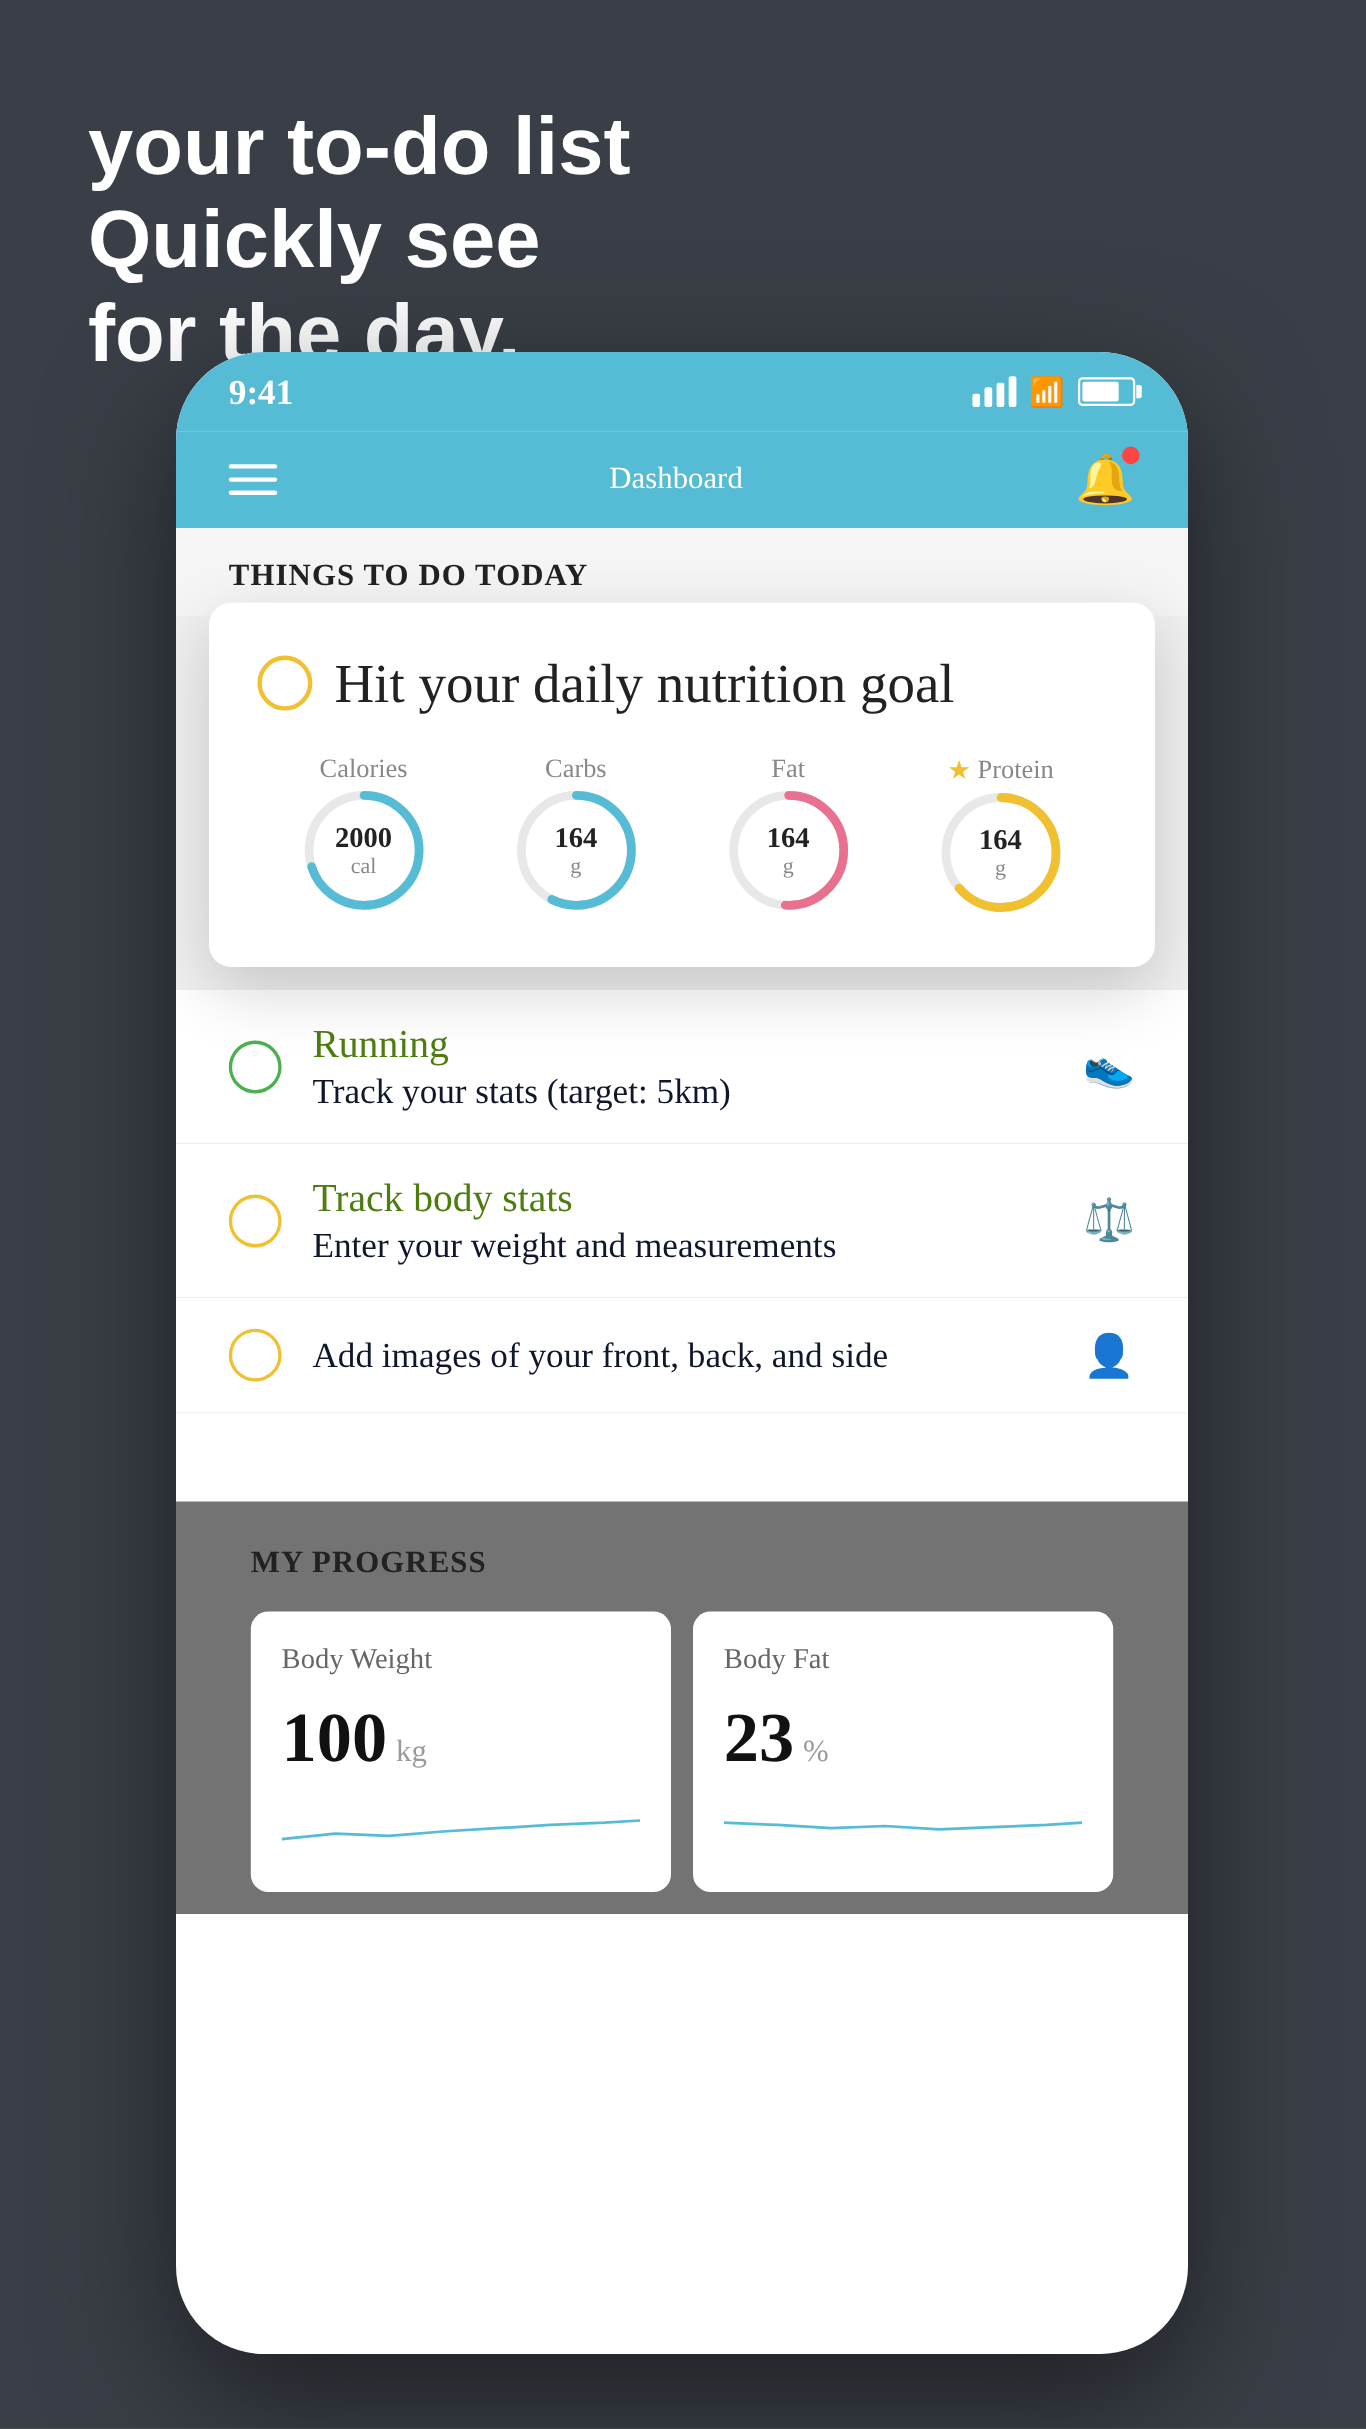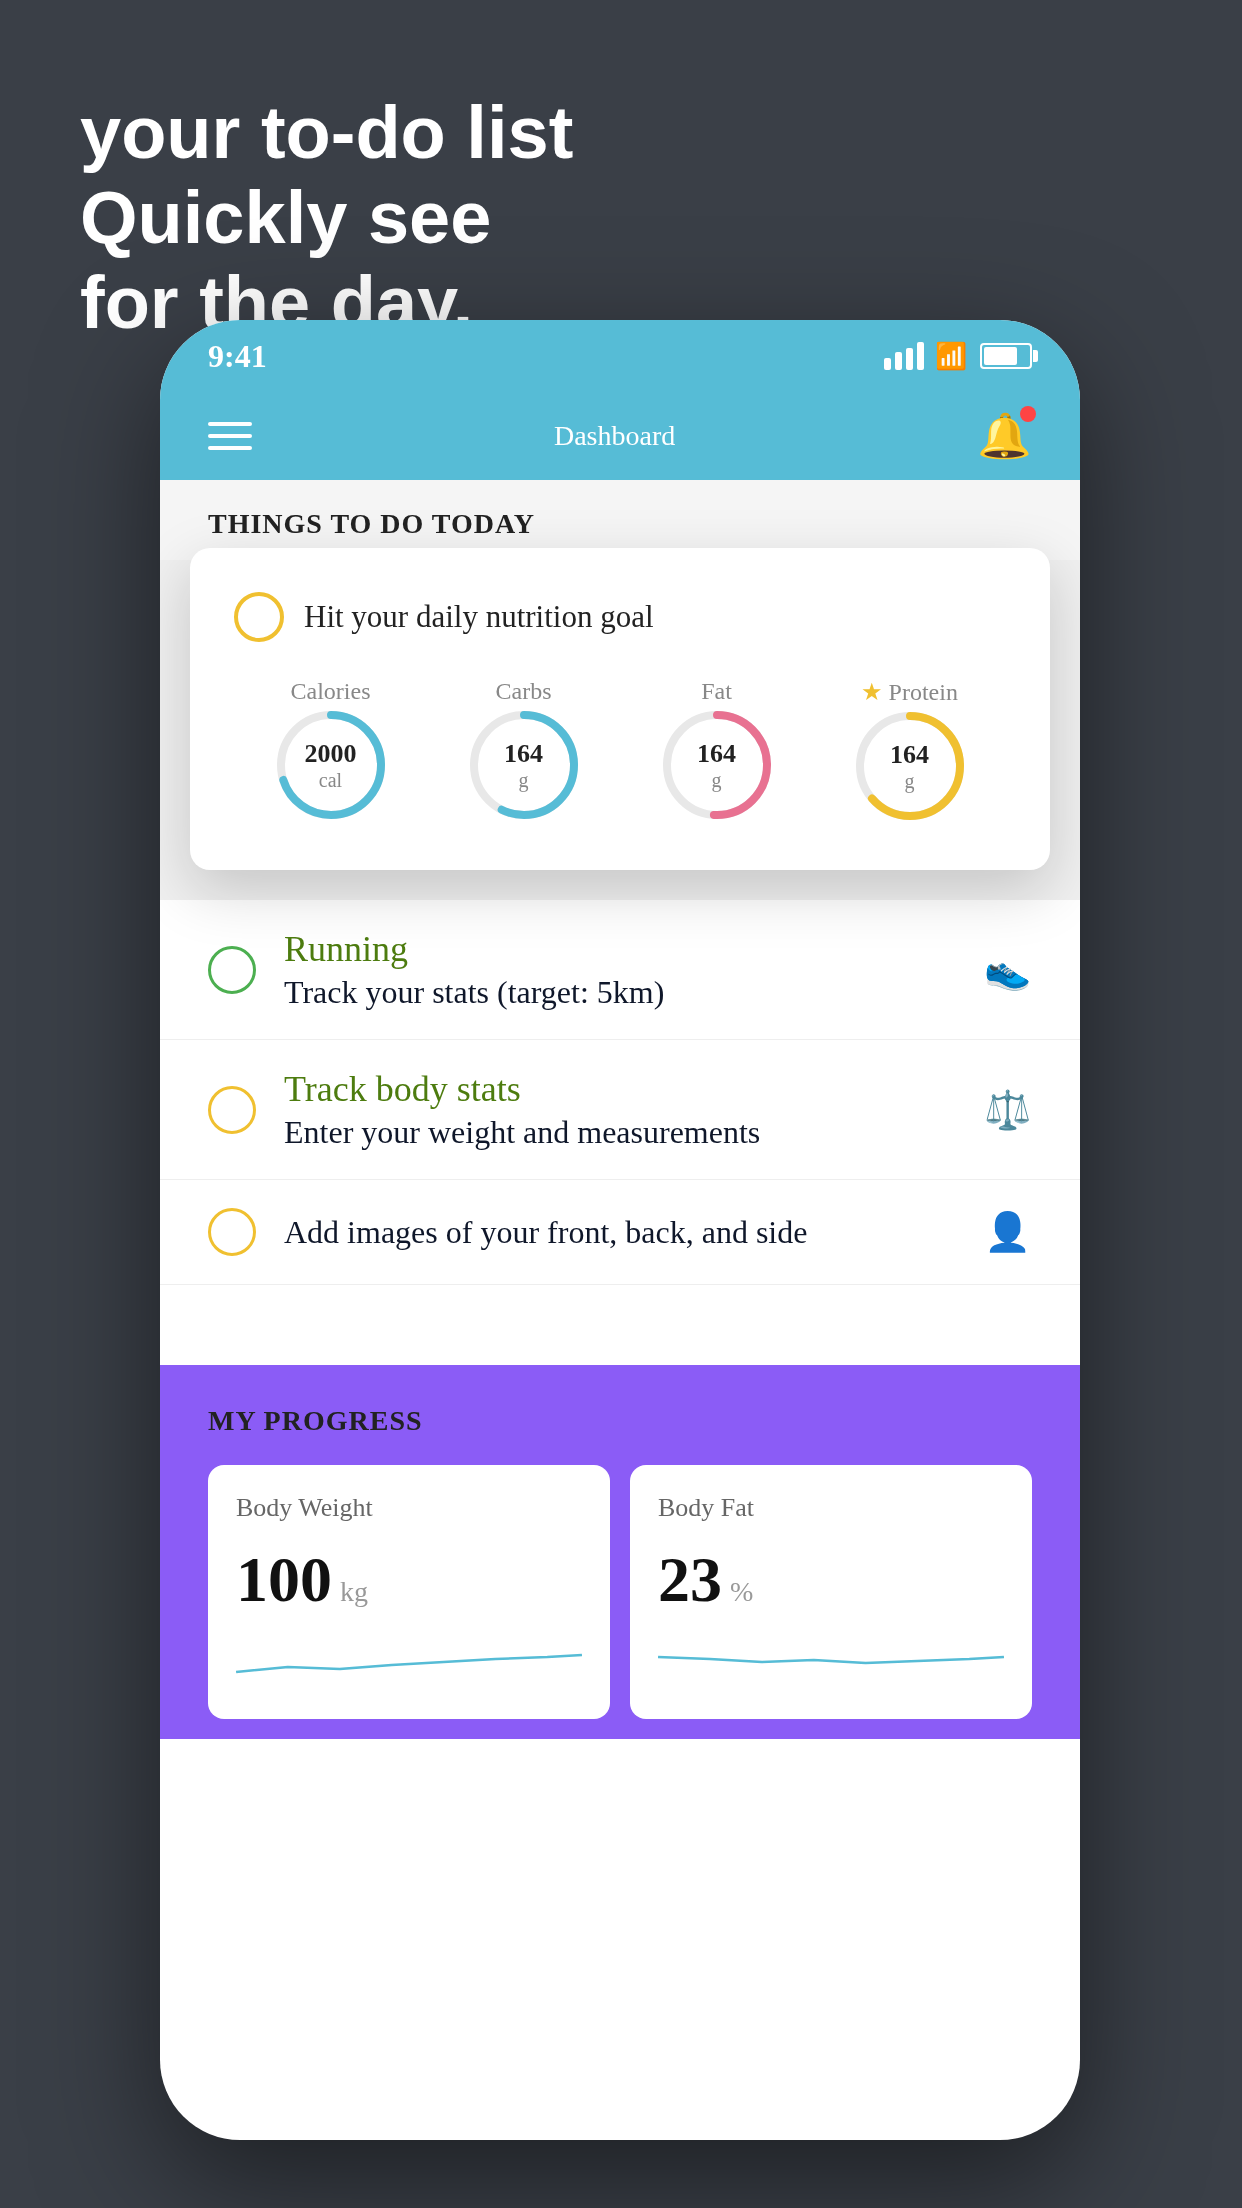--- a/index.html
+++ b/index.html
@@ -195,21 +195,21 @@
 
     .circle-radio {
       width: 50px;
       height: 50px;
       border-radius: 50%;
       border: 4px solid #f0c030;
       flex-shrink: 0;
     }
 
     .card-title {
-      font-size: 31px;
+      font-size: 50px;
       font-weight: 500;
       color: #222;
     }
 
     .macros-row {
       display: flex;
       justify-content: space-around;
       align-items: flex-start;
     }
 
@@ -309,22 +309,22 @@
       color: #0f172a;
     }
 
     .todo-icon {
       font-size: 38px;
       color: #ccc;
     }
 
     
     .progress-section {
-      background: #8b5cf6;
-      padding: 40px 48px 20px;
+      background: #737373;
+      padding: 40px 68px 20px;
     }
 
     .progress-title {
       font-size: 28px;
       font-weight: 800;
       color: #222;
       letter-spacing: 1px;
       text-transform: uppercase;
       margin-bottom: 28px;
     }

